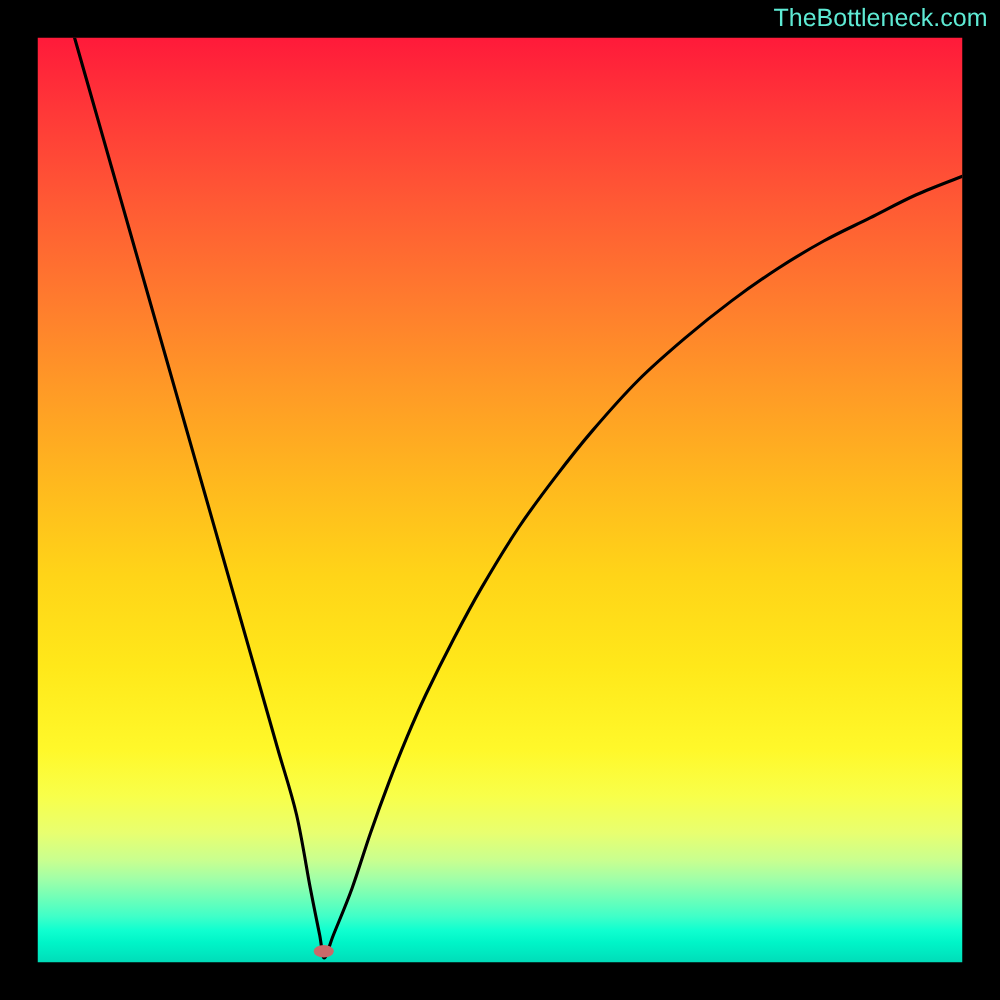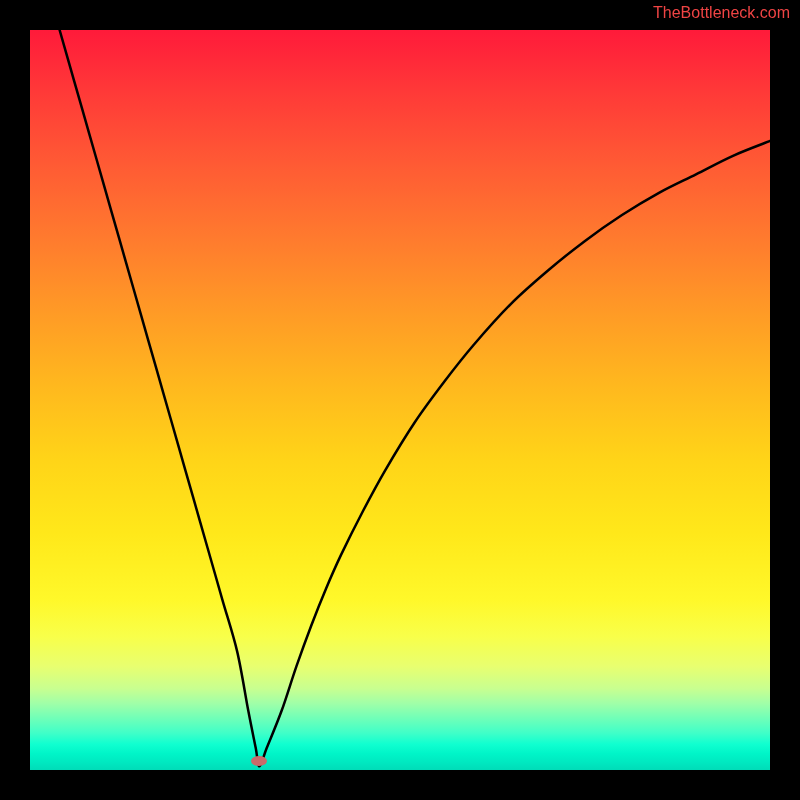--- a/index.html
+++ b/index.html
@@ -8,22 +8,22 @@
     width: 800px;
     height: 800px;
     background: #000;
     font-family: Arial, Helvetica, sans-serif;
     position: relative;
   }
   .attribution {
     position: absolute;
     top: 4px;
     right: 10px;
-    color: #ef4444;
-    font-size: 16px;
+    color: #5eead4;
+    font-size: 20px;
     font-weight: 500;
     z-index: 10;
   }
   .plot-area {
     position: absolute;
     left: 30px;
     top: 30px;
     width: 740px;
     height: 740px;
     overflow: hidden;

